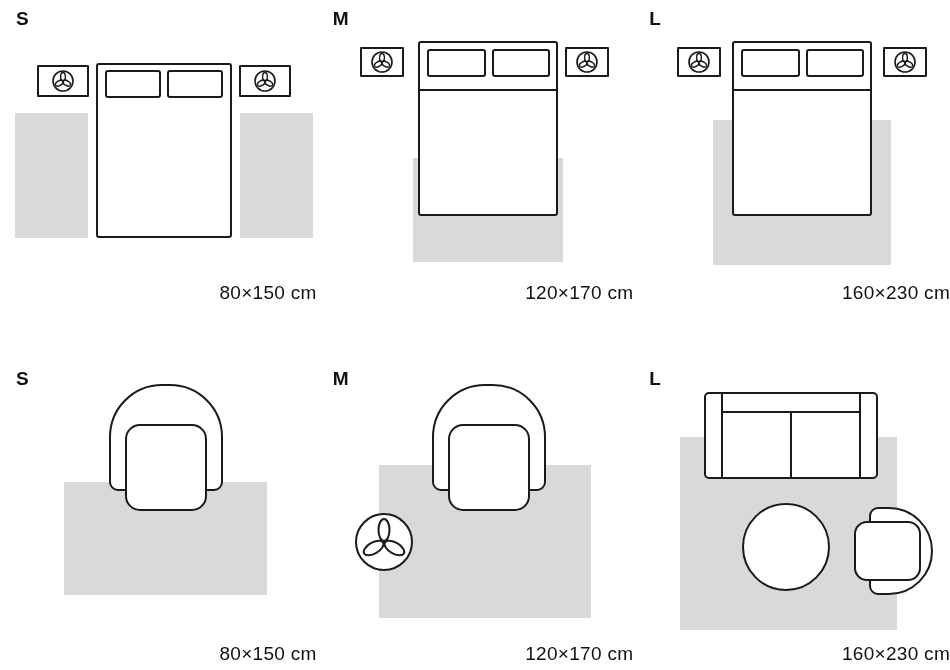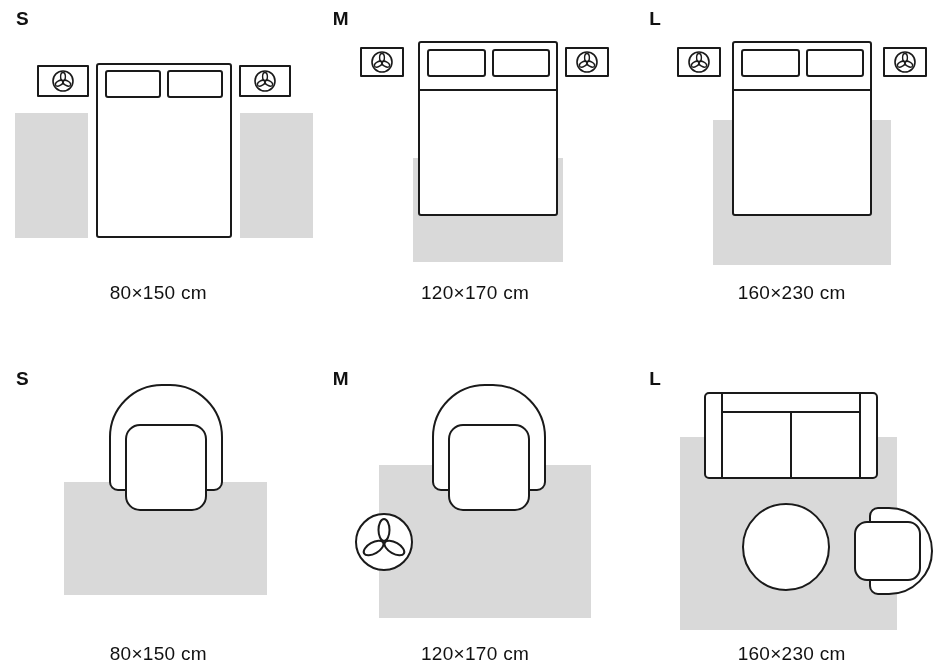--- a/index.html
+++ b/index.html
@@ -38,21 +38,21 @@
   .panel svg {
     position: absolute;
     left: 0;
     display: block;
   }
   .row-top .panel svg { top: 40px; }
   .row-bottom .panel svg { top: 45px; }
   .caption {
     position: absolute;
     width: 100%;
-    text-align: center;
+    text-align: right;
     font-size: 19px;
     color: #111111;
     letter-spacing: 0.3px;
   }
   .row-top .caption { top: 282px; }
   .row-bottom .caption { top: 308px; }
 
   
   .rug { fill: #d9d9d9; stroke: none; }
   .furn { fill: #ffffff; stroke: #1a1a1a; stroke-width: 2; stroke-linejoin: round; }

